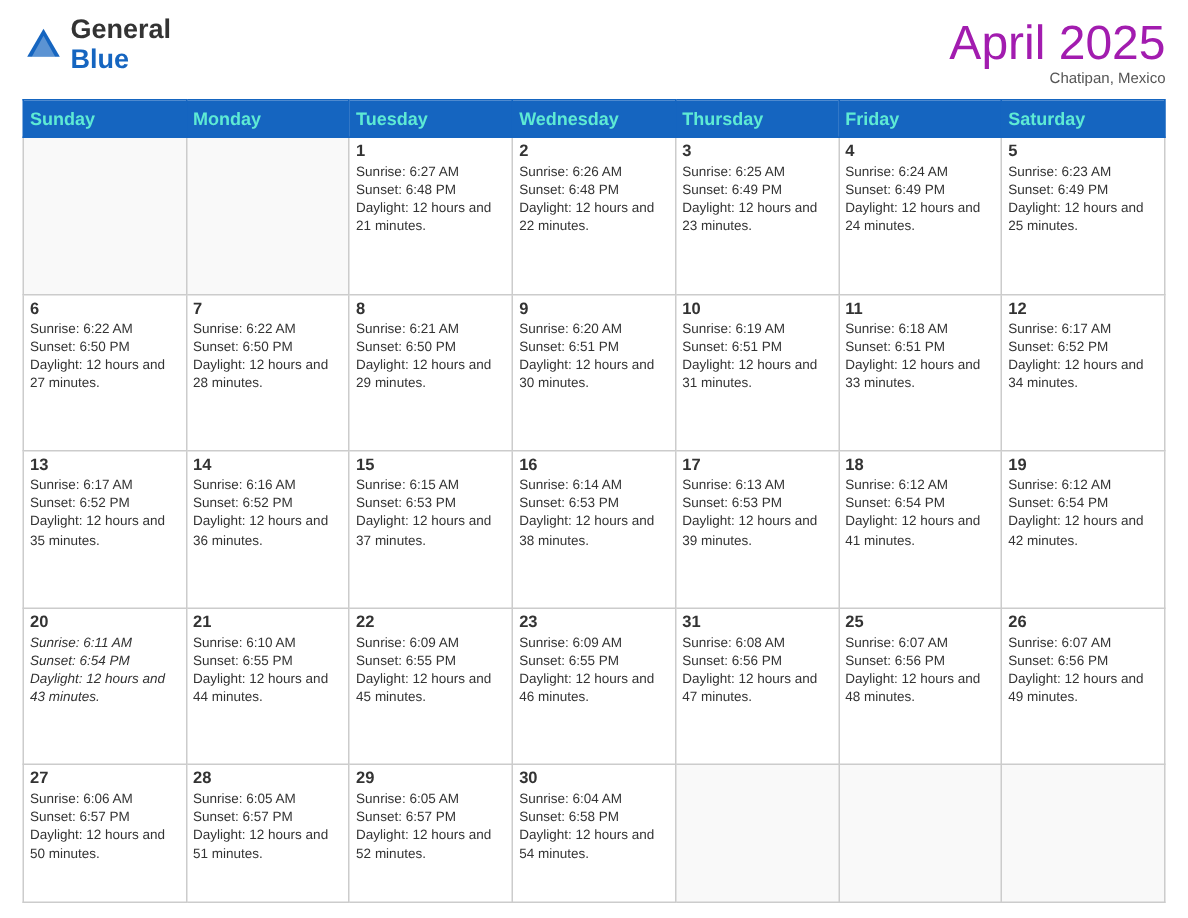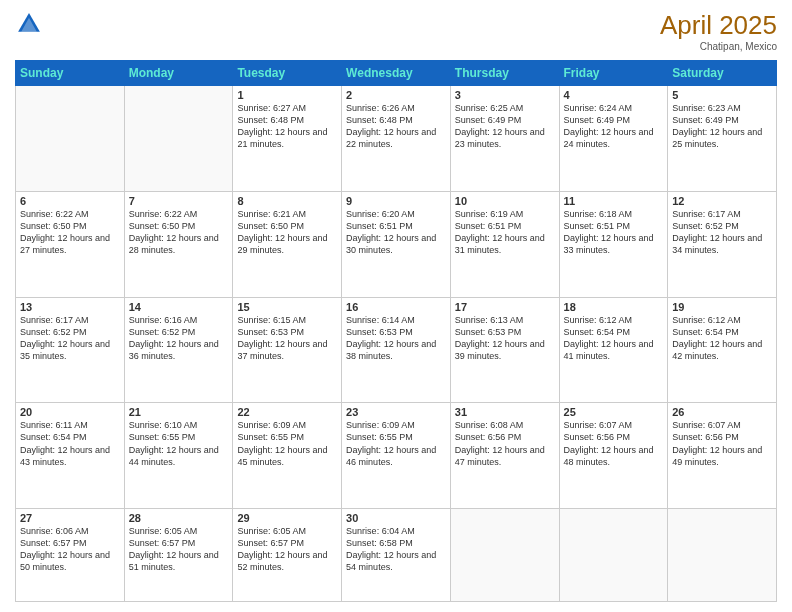--- a/index.html
+++ b/index.html
@@ -36,23 +36,23 @@
     .logo-general { color: #333; }
     .logo-blue { color: #1565c0; }
     .logo-icon {
       width: 28px;
       height: 28px;
     }
     .title-block {
       text-align: right;
     }
     .month-title {
-      font-size: 26px;
+      font-size: 32px;
       font-weight: normal;
-      color: #a16207;
+      color: #a21caf;
     }
     .location {
       font-size: 10px;
       color: #555;
     }
     .calendar {
       flex: 1;
       border: 1px solid #ccc;
       border-collapse: collapse;
       width: 100%;
@@ -96,20 +96,24 @@
 </head>
 <body>
 
 <div class="page">
   <div class="header">
     <div class="logo">
       <svg class="logo-icon" viewBox="0 0 36 36">
         <polygon points="18,4 32,28 4,28" fill="#1565c0"></polygon>
         <polygon points="18,10 28,28 8,28" fill="#fff" opacity="0.3"></polygon>
       </svg>
+      <div class="logo-text">
+        <span class="logo-general">General</span><br>
+        <span class="logo-blue">Blue</span>
+      </div>
     </div>
     <div class="title-block">
       <div class="month-title">April 2025</div>
       <div class="location">Chatipan, Mexico</div>
     </div>
   </div>
 
   <table class="calendar">
     <thead>
       <tr>
@@ -241,21 +245,21 @@
           <td>
             <span class="day-num">19</span>
             <div class="day-info" style="white-space: pre-line;">Sunrise: 6:12 AM
 Sunset: 6:54 PM
 Daylight: 12 hours and 42 minutes.</div>
           </td>
         </tr>
         <tr>
           <td>
             <span class="day-num">20</span>
-            <div class="day-info" style="white-space: pre-line;">Sunrise: 6:11 AM
+            <div class="day-info" style="white-space: pre-line; font-style: italic;">Sunrise: 6:11 AM
 Sunset: 6:54 PM
 Daylight: 12 hours and 43 minutes.</div>
           </td>
           <td>
             <span class="day-num">21</span>
             <div class="day-info" style="white-space: pre-line;">Sunrise: 6:10 AM
 Sunset: 6:55 PM
 Daylight: 12 hours and 44 minutes.</div>
           </td>
           <td>

